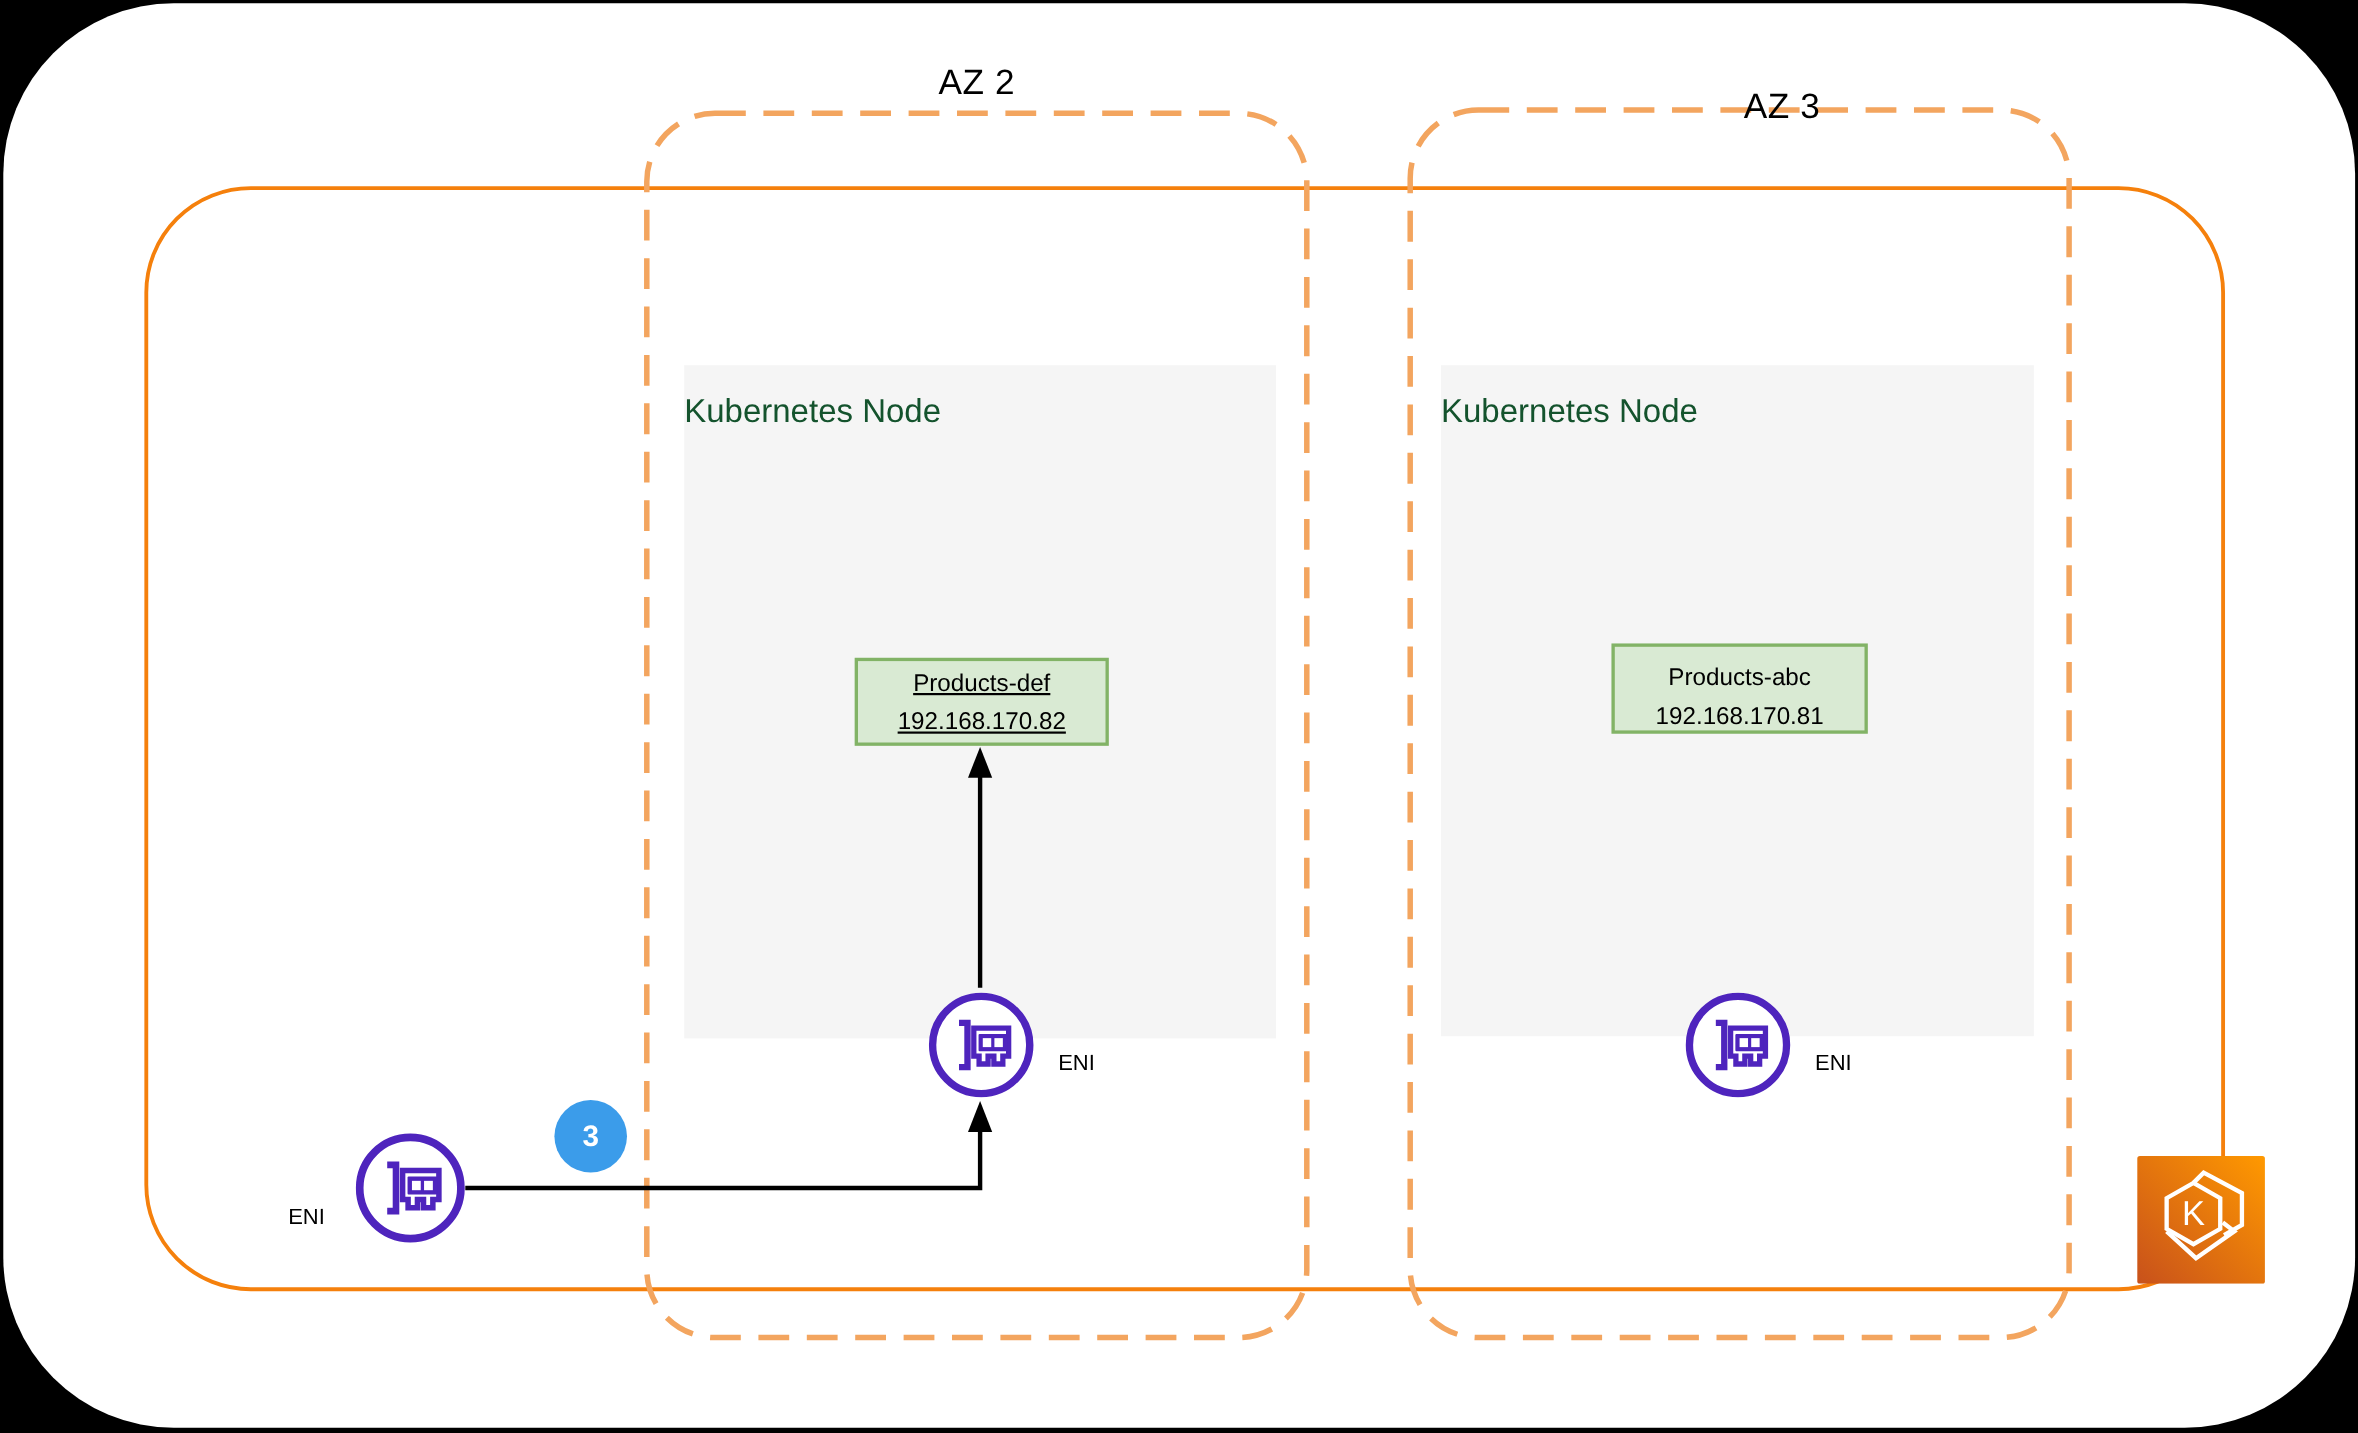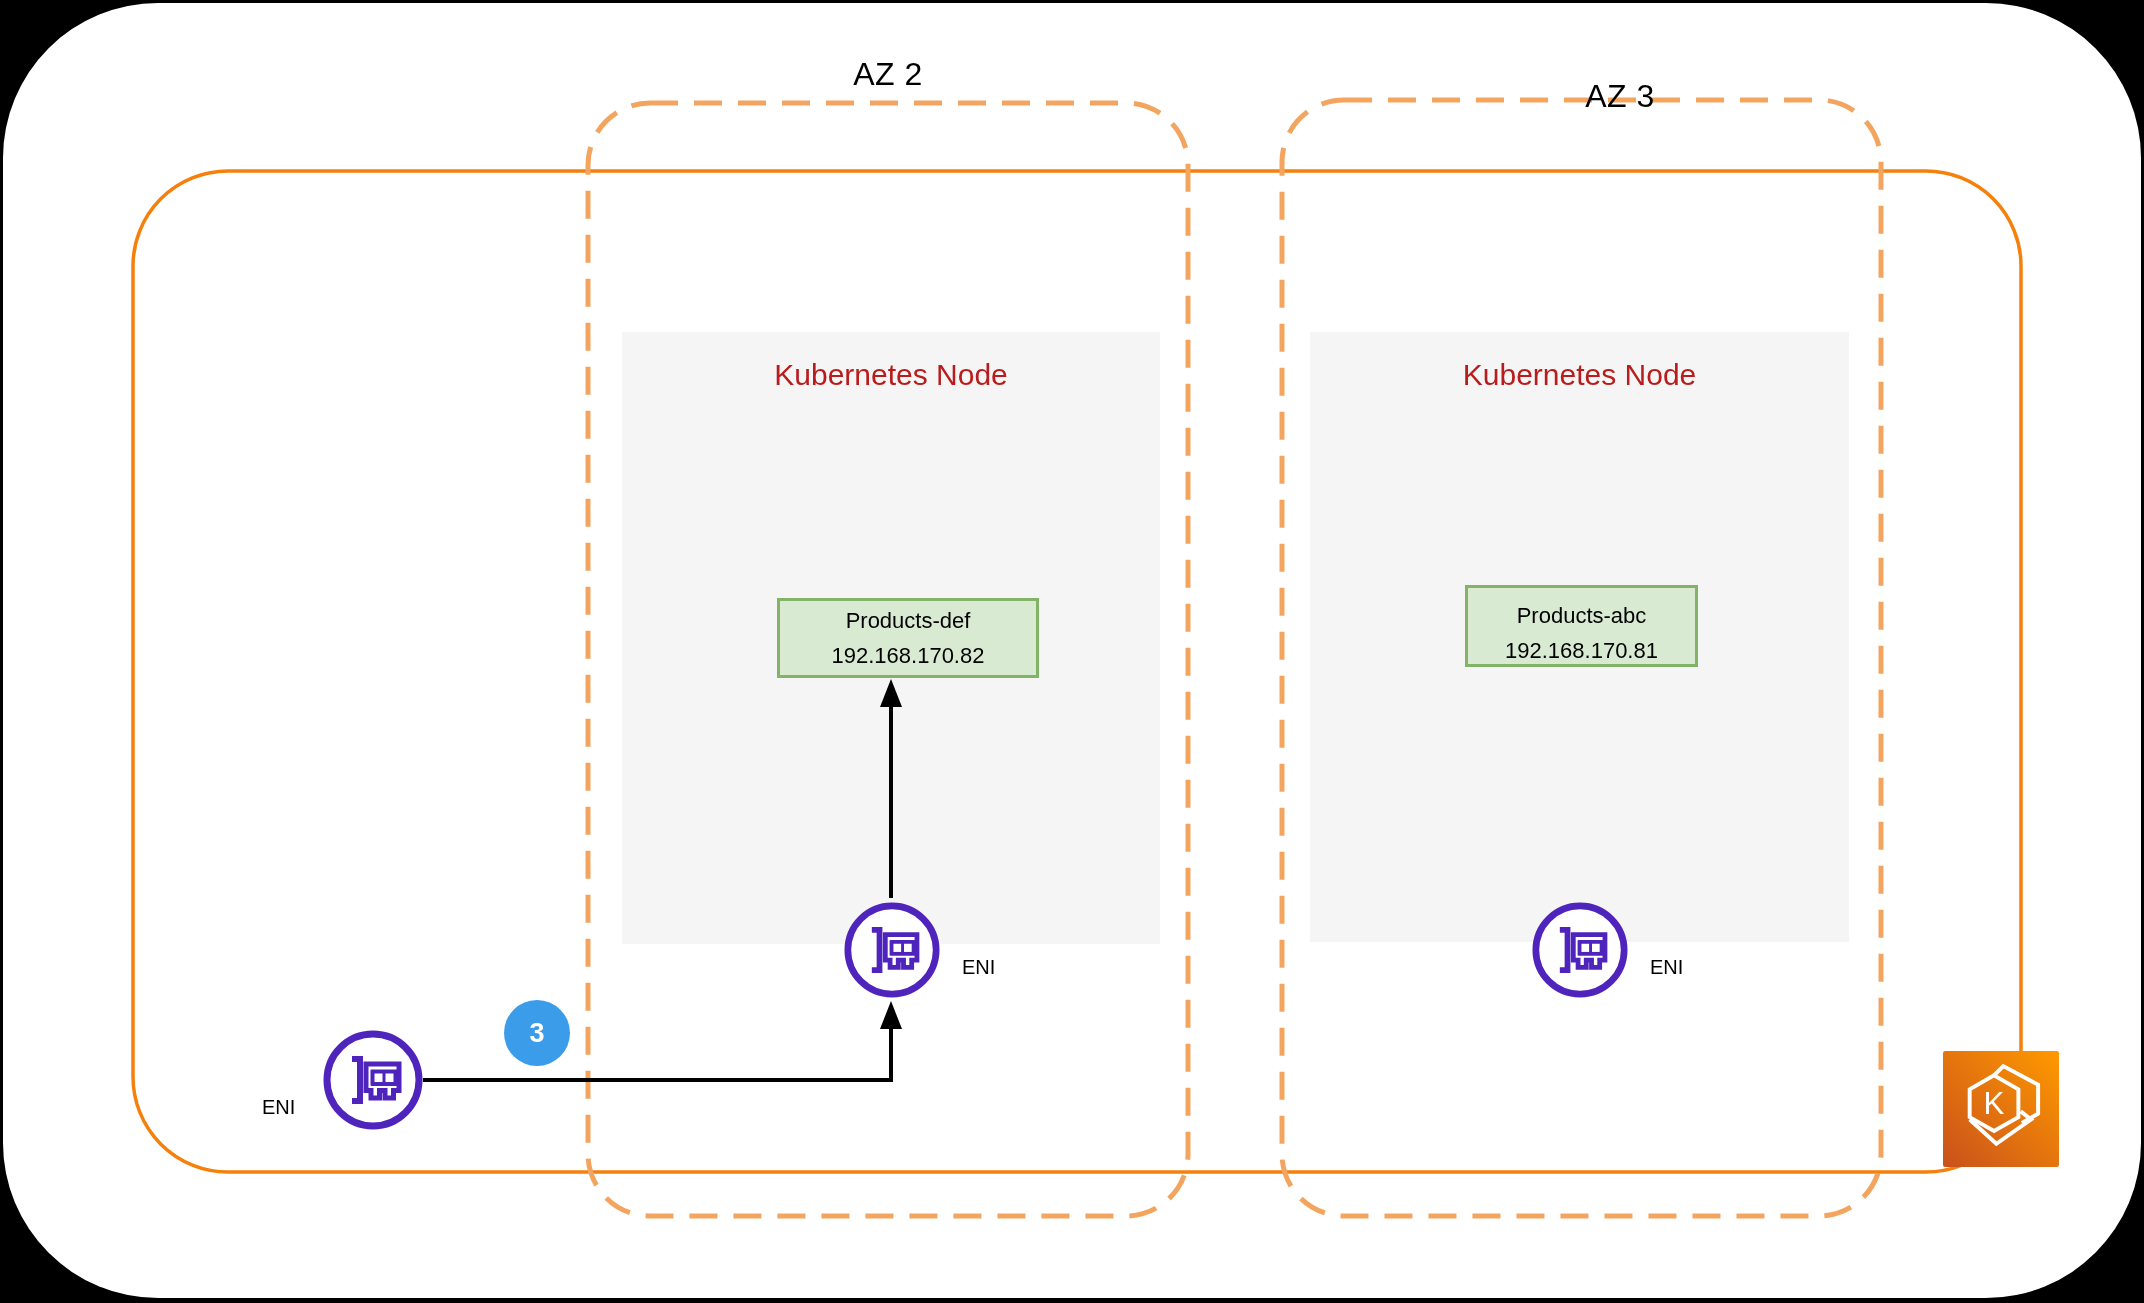--- a/index.html
+++ b/index.html
@@ -15,22 +15,22 @@
   svg{display:block;}
   .layer{position:absolute;left:0;top:0;width:2144px;height:1303px;pointer-events:none;}
   .az-label{
     position:absolute;width:220px;text-align:center;
     font-size:32px;color:#000;letter-spacing:0.5px;
   }
   .node-box{
     position:absolute;background:#F5F5F5;
   }
   .node-title{
-    position:absolute;left:0;right:0;top:26px;text-align:center;
-    font-size:30px;color:#b91c1c;
+    position:absolute;left:0;right:0;top:26px;text-align:left;
+    font-size:30px;color:#14532d;
   }
   .pod-box{
     position:absolute;background:#D9EAD3;border:3px solid #82B366;
     box-sizing:border-box;display:flex;flex-direction:column;
     align-items:center;justify-content:center;gap:9px;
     font-size:22px;color:#000;
   }
   .eni-label{
     position:absolute;font-size:20px;color:#000;
   }
@@ -60,21 +60,21 @@
   <div class="az-label" style="left:778px;top:56px;">AZ 2</div>
   <div class="az-label" style="left:1510px;top:42px;margin-top:36px;">AZ 3</div>
 
   <div class="node-box" style="left:622px;top:332px;width:538px;height:612px;">
     <div class="node-title">Kubernetes Node</div>
   </div>
   <div class="node-box" style="left:1310px;top:332px;width:539px;height:610px;">
     <div class="node-title">Kubernetes Node</div>
   </div>
 
-  <div class="pod-box" style="left:777px;top:598px;width:262px;height:80px;">
+  <div class="pod-box" style="left:777px;top:598px;width:231px;height:80px;text-decoration:underline;">
     <span>Products-def</span>
     <span>192.168.170.82</span>
   </div>
   <div class="pod-box" style="left:1465px;top:585px;width:233px;height:82px;justify-content:flex-end;">
     <span>Products-abc</span>
     <span>192.168.170.81</span>
   </div>
 
   <svg class="layer" viewBox="0 0 2144 1303">
 

